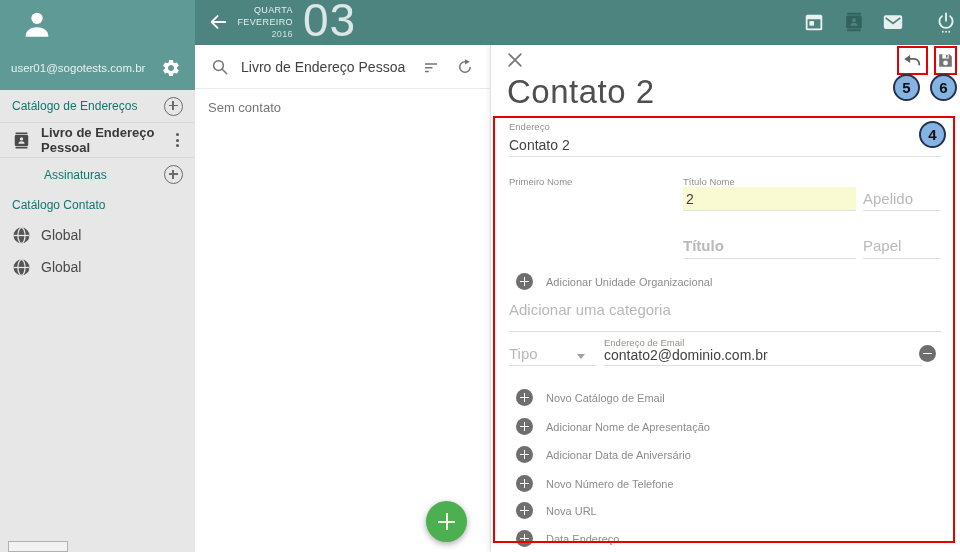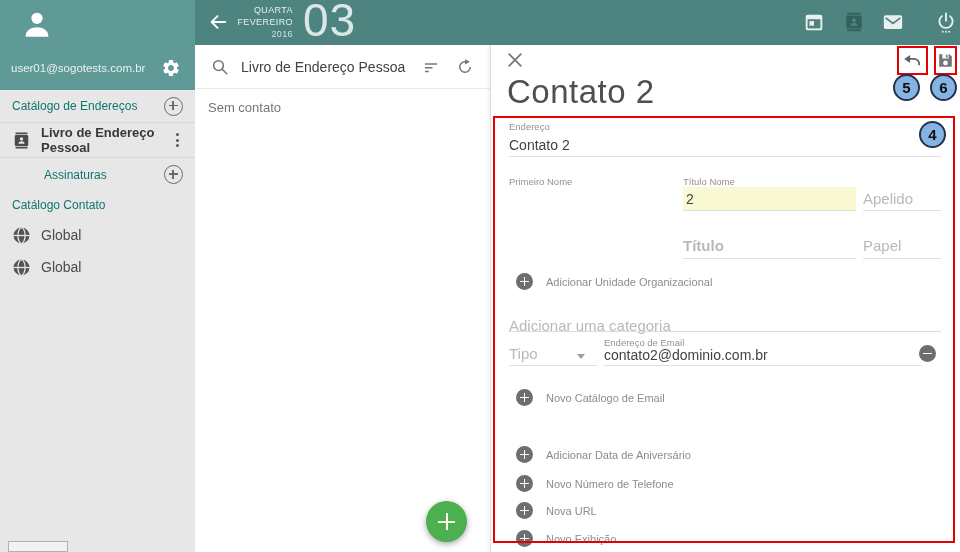--- a/index.html
+++ b/index.html
@@ -230,44 +230,48 @@
     <input class="f-input" style="left: 372px; top: 142px; width: 78px; height: 24px;" placeholder="Apelido">
 
     <input class="f-input" style="left: 192px; top: 188px; width: 173px; height: 26px; font-weight: bold;" placeholder="Título">
     <input class="f-input" style="left: 372px; top: 188px; width: 78px; height: 26px;" placeholder="Papel">
 
     <div class="addrow" style="left:25px; top:228px">
       <span class="plus-d"></span>
       <span>Adicionar Unidade Organizacional</span>
     </div>
 
-    <input class="f-input noline" style="left: 18px; top: 268px; width: 432px; height: 26px;" placeholder="Adicionar uma categoria">
+    <input class="f-input noline" style="left: 18px; top: 252px; width: 432px; height: 26px;" placeholder="Adicionar uma categoria">
     <div class="divider"></div>
 
     <input class="f-input" style="left: 18px; top: 298px; width: 88px; height: 23px;" placeholder="Tipo">
     <span class="sel-arrow"></span>
     <span class="f-label" style="left:113px; top:292px">Endereço de Email</span>
     <input class="f-input" style="left: 113px; top: 300px; width: 318px; height: 21px;" value="contato2@dominio.com.br">
     <span class="minus-d"></span>
 
     <div class="addrow" style="left:25px; top:344px">
       <span class="plus-d"></span>
       <span>Novo Catálogo de Email</span>
     </div>
+    <div class="addrow" style="left:25px; top:373px">
+      <span class="plus-d"></span>
+      <span>Adicionar Nome de Apresentação</span>
+    </div>
     <div class="addrow" style="left:25px; top:401px">
       <span class="plus-d"></span>
       <span>Adicionar Data de Aniversário</span>
     </div>
     <div class="addrow" style="left:25px; top:430px">
       <span class="plus-d"></span>
       <span>Novo Número de Telefone</span>
     </div>
     <div class="addrow" style="left:25px; top:457px">
       <span class="plus-d"></span>
       <span>Nova URL</span>
     </div>
     <div class="addrow" style="left:25px; top:485px">
       <span class="plus-d"></span>
-      <span>Novo Exibição</span>
+      <span>Data Endereço</span>
     </div>
   </section>
 
 </div>
 
 </body></html>

